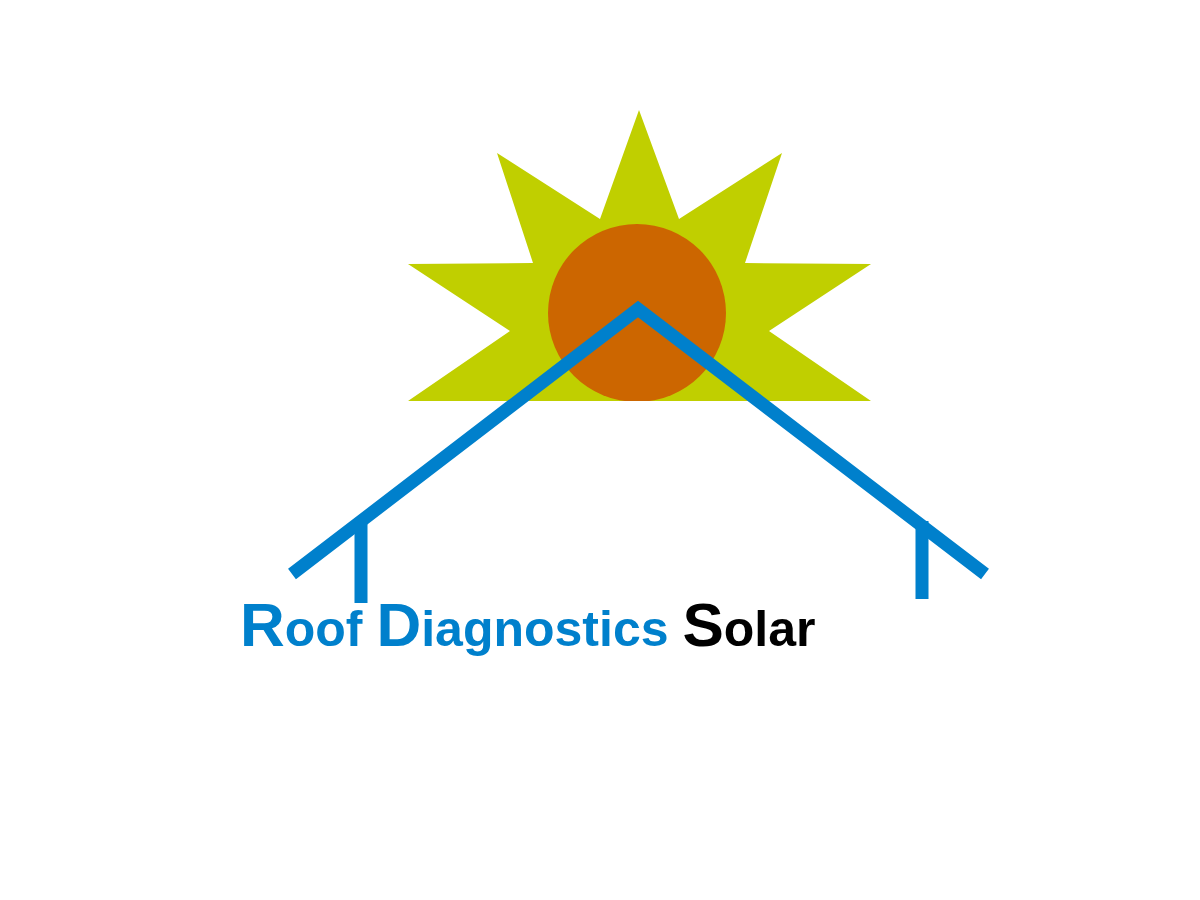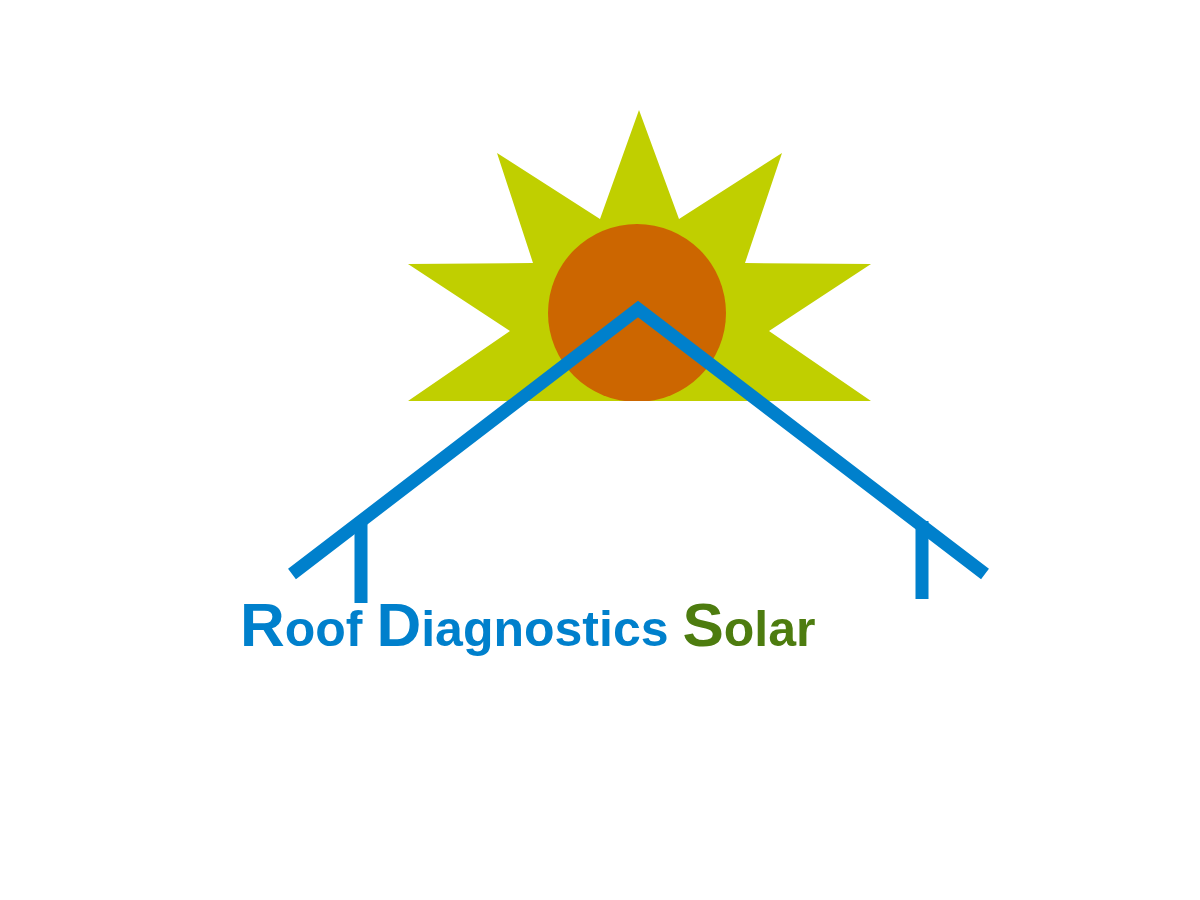--- a/index.html
+++ b/index.html
@@ -7,21 +7,21 @@
   #logo { position: absolute; left: 0; top: 0; width: 1200px; height: 900px; }
   .wordmark {
     position: absolute; left: 240px; top: 594px; width: 800px;
     font-family: "Liberation Sans", sans-serif; font-weight: bold;
     font-size: 50px; letter-spacing: 0px; line-height: 1; white-space: nowrap;
     transform: scaleX(1.0); transform-origin: left top;
   }
   .wordmark span { display: inline-block; }
   .cap { font-size: 62px; }
   .blue { color: #0080cc; }
-  .orange { color: #4d7c0f; }
+  .orange { color: #000000; }
 </style>
 </head>
 <body>
 
 <svg id="logo" viewBox="0 0 1200 900" xmlns="http://www.w3.org/2000/svg">
   <g>
     <polygon fill="#c0cf00" points="639,110 679,219 782,153 745,263 871,264 769,331 871,401 639,401 408,401 510,331 408,264 533,263 497,153 600,219"></polygon>
     <circle cx="637" cy="313" r="89" fill="#cc6600"></circle>
     <rect x="400" y="401" width="480" height="20" fill="#ffffff"></rect>
   </g>

